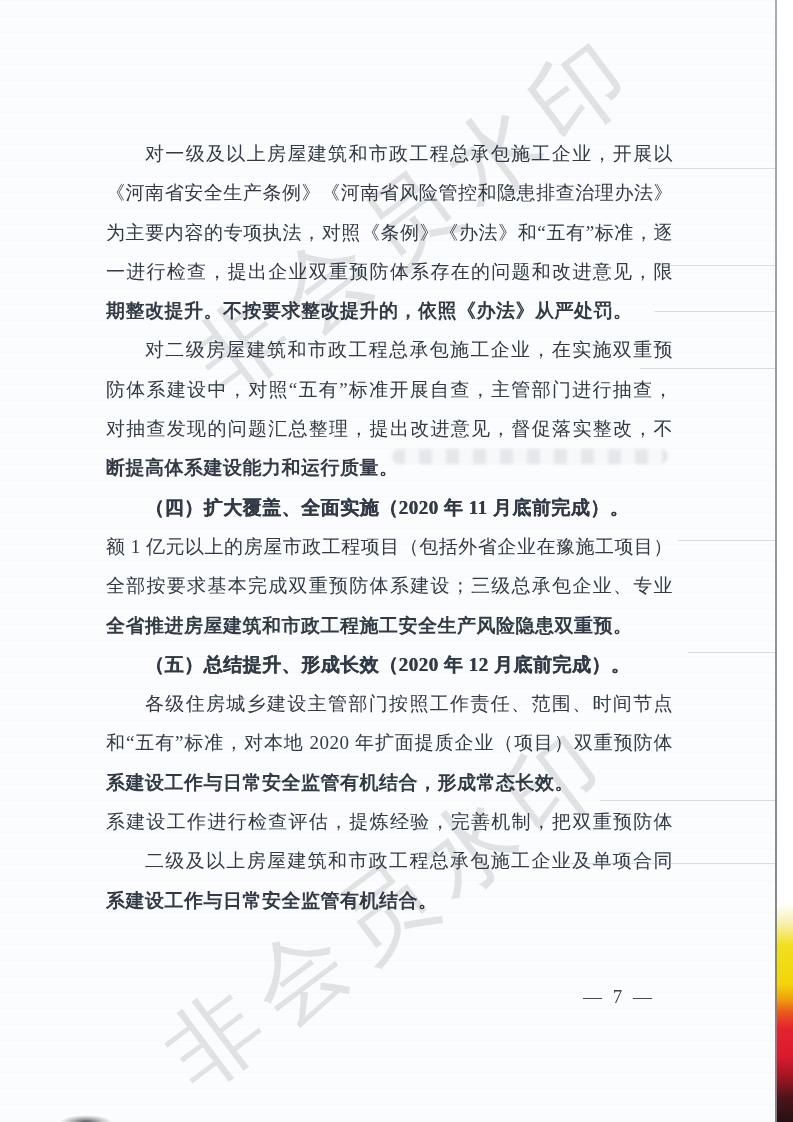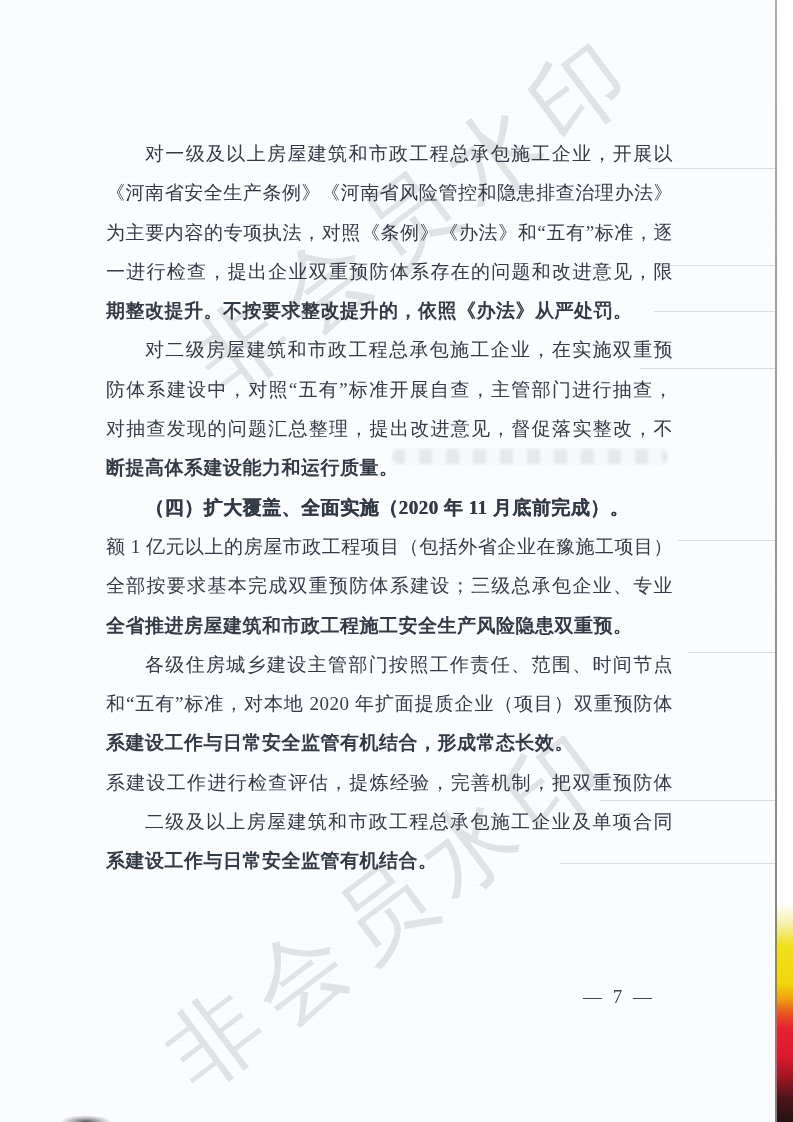--- a/index.html
+++ b/index.html
@@ -111,20 +111,21 @@
     <div class="line">一进行检查，提出企业双重预防体系存在的问题和改进意见，限</div>
     <div class="line end">期整改提升。不按要求整改提升的，依照《办法》从严处罚。</div>
     <div class="line indent">对二级房屋建筑和市政工程总承包施工企业，在实施双重预</div>
     <div class="line">防体系建设中，对照“五有”标准开展自查，主管部门进行抽查，</div>
     <div class="line">对抽查发现的问题汇总整理，提出改进意见，督促落实整改，不</div>
     <div class="line end">断提高体系建设能力和运行质量。</div>
     <div class="line indent end heading">（四）扩大覆盖、全面实施（2020 年 11 月底前完成）。</div>
     <div class="line">额 1 亿元以上的房屋市政工程项目（包括外省企业在豫施工项目）</div>
     <div class="line">全部按要求基本完成双重预防体系建设；三级总承包企业、专业</div>
     <div class="line end">全省推进房屋建筑和市政工程施工安全生产风险隐患双重预。</div>
+    <div class="line indent end heading">（五）总结提升、形成长效（2020 年 12 月底前完成）。</div>
     <div class="line indent">各级住房城乡建设主管部门按照工作责任、范围、时间节点</div>
     <div class="line">和“五有”标准，对本地 2020 年扩面提质企业（项目）双重预防体</div>
     <div class="line end">系建设工作与日常安全监管有机结合，形成常态长效。</div>
     <div class="line">系建设工作进行检查评估，提炼经验，完善机制，把双重预防体</div>
     <div class="line indent">二级及以上房屋建筑和市政工程总承包施工企业及单项合同</div>
     <div class="line end">系建设工作与日常安全监管有机结合。</div>
   </div>
 
   <div class="pagenum">— 7 —</div>
 

